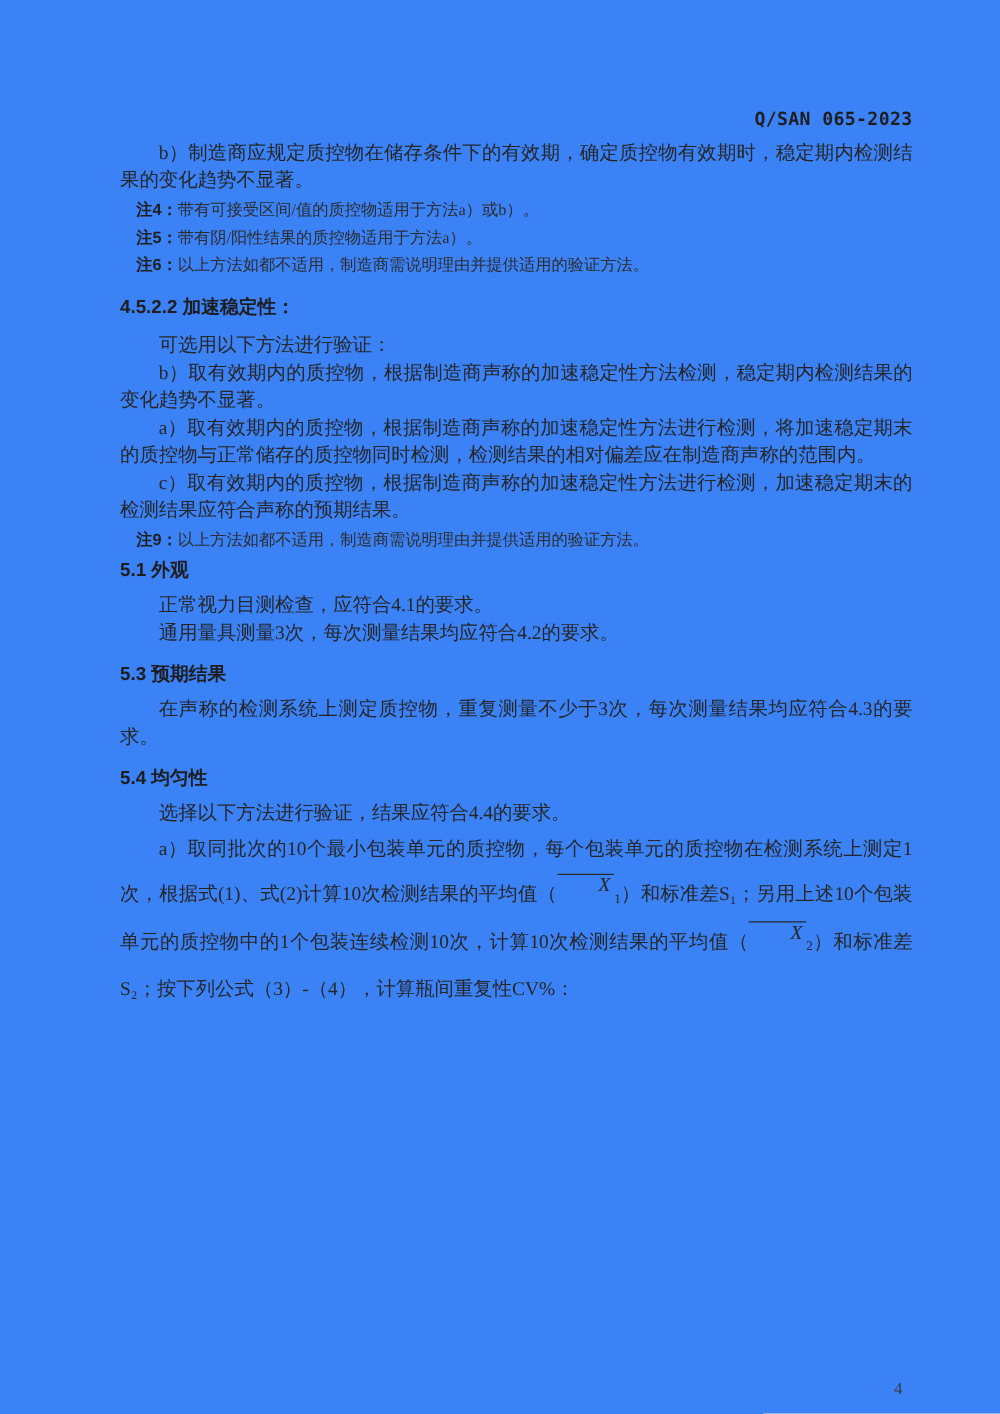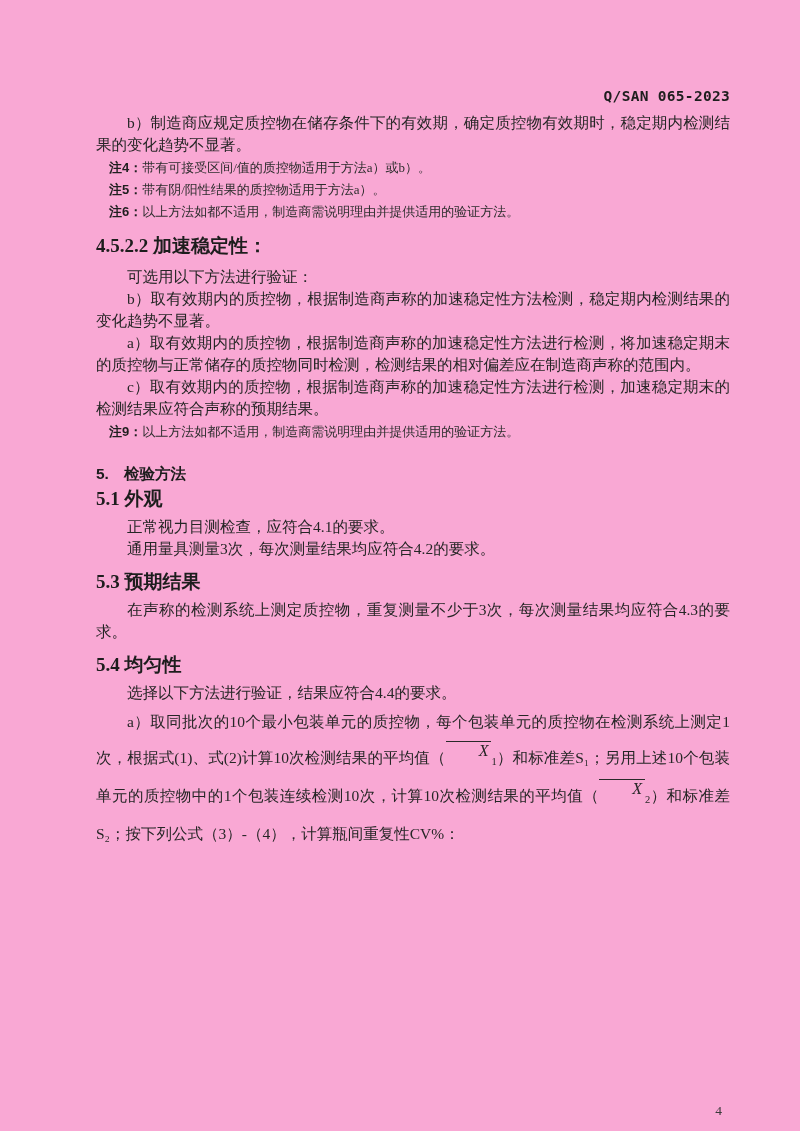--- a/index.html
+++ b/index.html
@@ -1,20 +1,20 @@
 <!DOCTYPE html>
 <html lang="zh"><head>
 <meta charset="utf-8">
 <style>
   html, body { margin: 0; padding: 0; background: #ffffff; }
   .page {
     position: relative;
     width: 800px;
     height: 1131px;
-    background: #f9a8d4;
+    background: #3b82f6;
     color: #262626;
     overflow: hidden;
     font-family: "Liberation Serif", "DejaVu Serif", serif;
   }
   .content {
     padding: 88px 70px 0 96px;
   }
   .doc-header {
     text-align: right;
     font-family: "DejaVu Sans Mono", "Liberation Mono", monospace;
@@ -42,22 +42,22 @@
     text-align: justify;
     text-indent: 1em;
     color: #2d2d2d;
   }
   .note-label {
     font-family: "Liberation Sans", "DejaVu Sans", sans-serif;
     font-weight: bold;
     color: #1f1f1f;
   }
   h3.sub-heading {
-    font-family: Liberation Serif, serif;
-    font-size: 19px;
+    font-family: Liberation Sans, sans-serif;
+    font-size: 15px;
     font-weight: bold;
     color: #1d1d1d;
     margin: 11px 0 7px 0;
     line-height: 21px;
   }
   h3.sub-heading.accel { margin: 13px 0 10px 0; }
   h3.sub-heading.after-chapter { margin-top: 4px; }
   h2.chapter-heading {
     font-family: "Liberation Sans", "DejaVu Sans", sans-serif;
     font-size: 15.5px;
@@ -110,21 +110,20 @@
 
     <h3 class="sub-heading accel">4.5.2.2 加速稳定性：</h3>
 
     <p class="body">可选用以下方法进行验证：</p>
     <p class="body">b）取有效期内的质控物，根据制造商声称的加速稳定性方法检测，稳定期内检测结果的变化趋势不显著。</p>
     <p class="body">a）取有效期内的质控物，根据制造商声称的加速稳定性方法进行检测，将加速稳定期末的质控物与正常储存的质控物同时检测，检测结果的相对偏差应在制造商声称的范围内。</p>
     <p class="body">c）取有效期内的质控物，根据制造商声称的加速稳定性方法进行检测，加速稳定期末的检测结果应符合声称的预期结果。</p>
 
     <p class="note"><span class="note-label">注9：</span><span>以上方法如都不适用，制造商需说明理由并提供适用的验证方法。</span></p>
 
-    <h2 class="chapter-heading"><span class="chapter-num">5.</span><span>检验方法</span></h2>
 
     <h3 class="sub-heading after-chapter">5.1 外观</h3>
     <p class="body">正常视力目测检查，应符合4.1的要求。</p>
 
     <p class="body">通用量具测量3次，每次测量结果均应符合4.2的要求。</p>
 
     <h3 class="sub-heading">5.3 预期结果</h3>
     <p class="body">在声称的检测系统上测定质控物，重复测量不少于3次，每次测量结果均应符合4.3的要求。</p>
 
     <h3 class="sub-heading">5.4 均匀性</h3>

